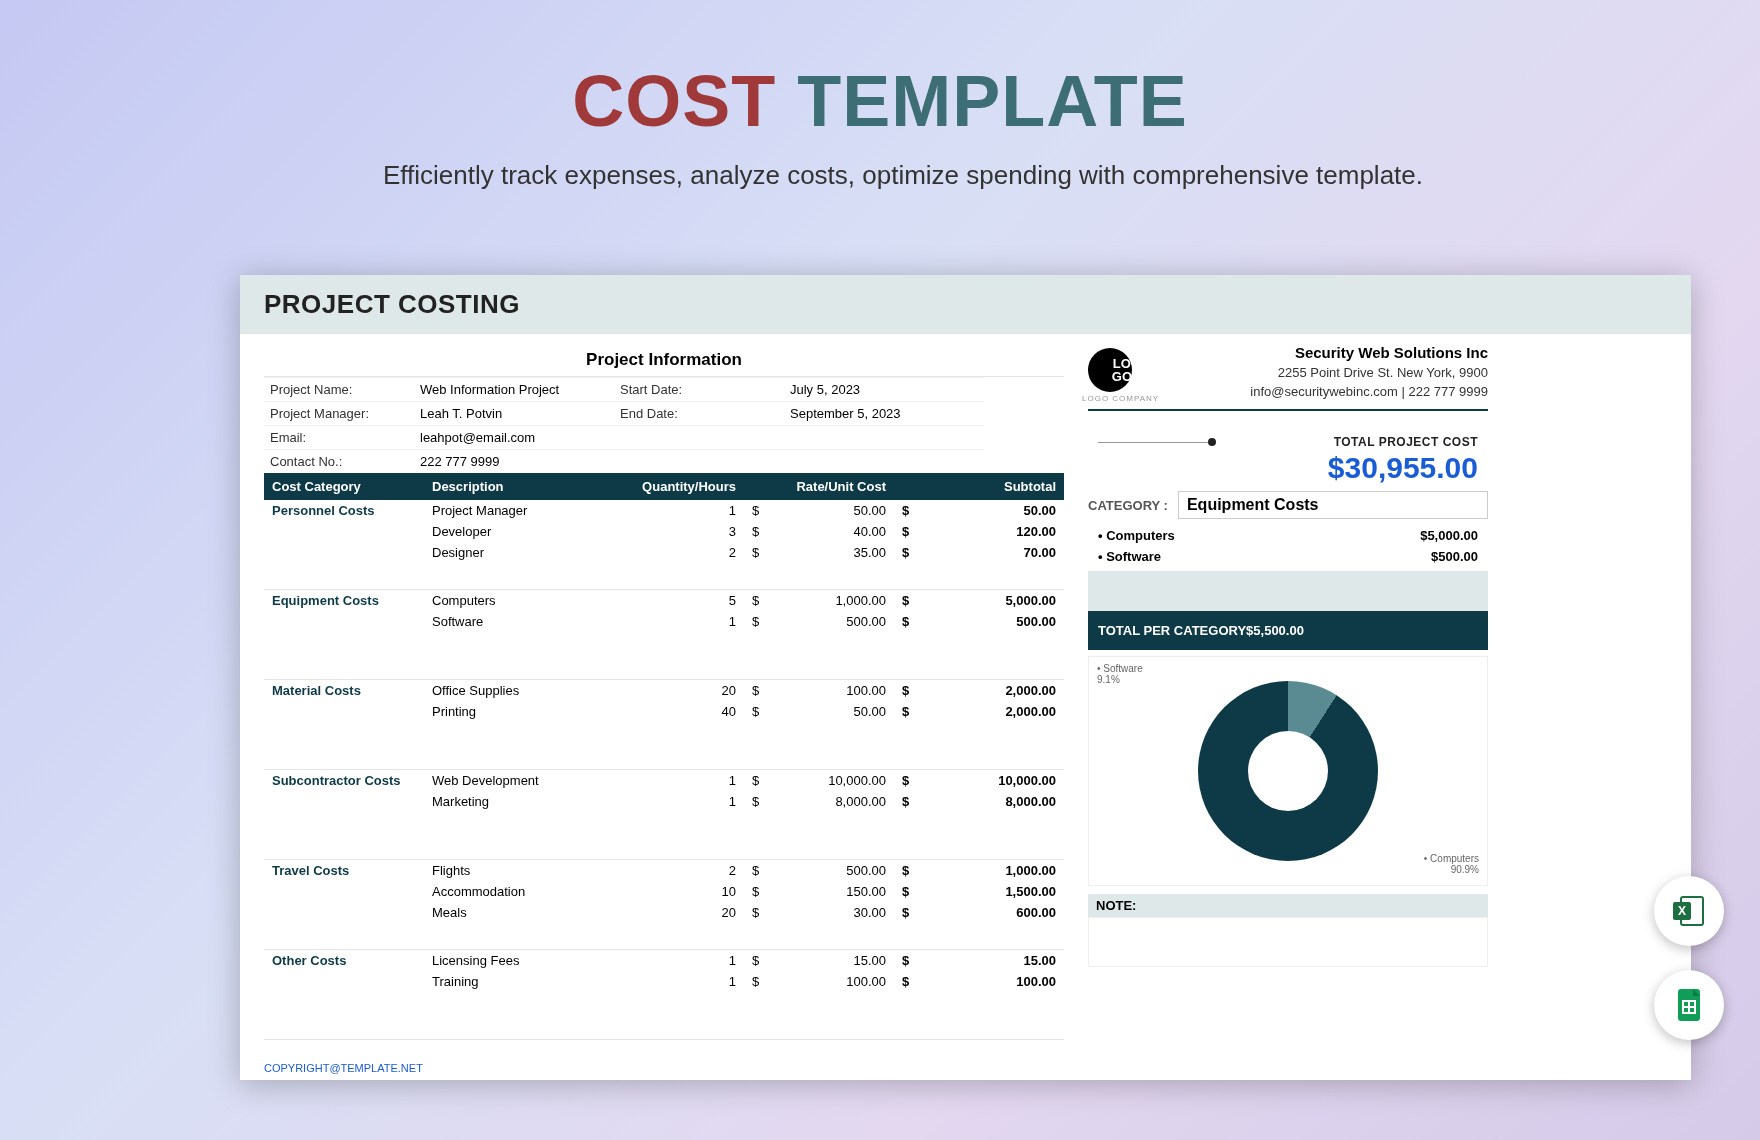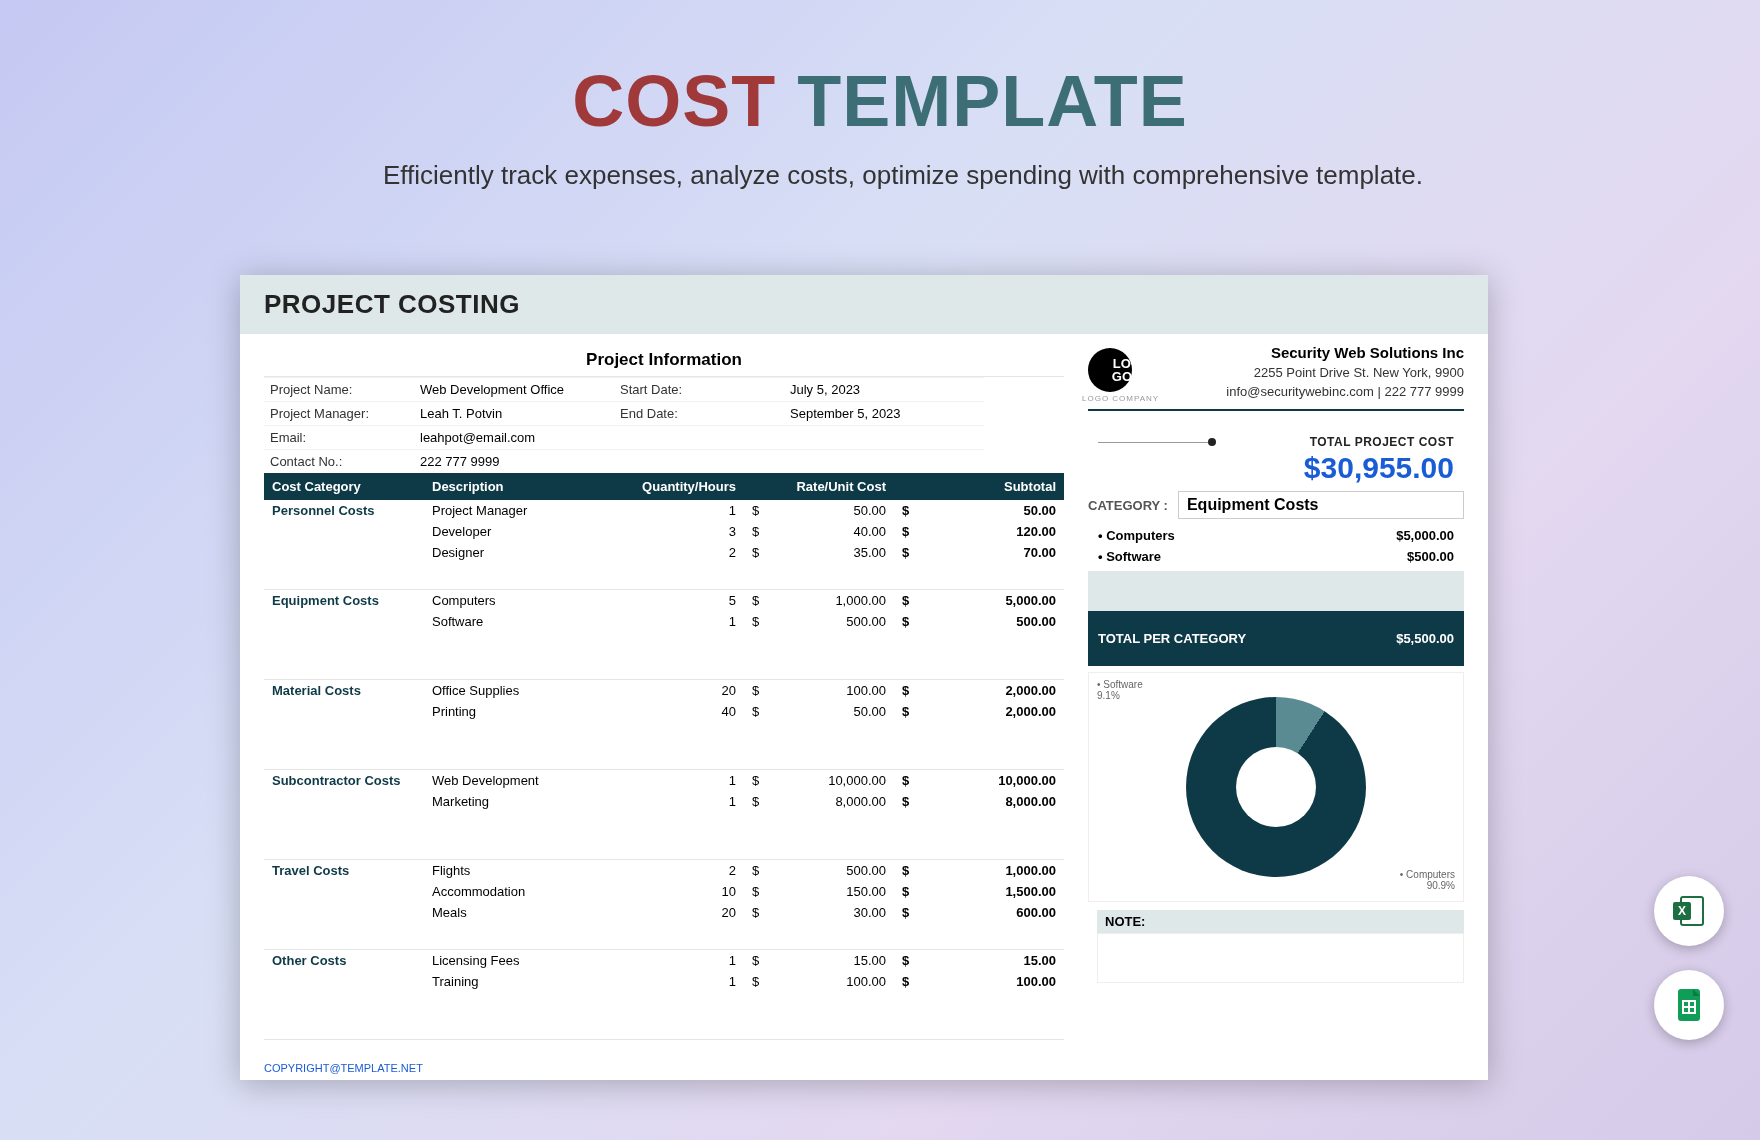--- a/index.html
+++ b/index.html
@@ -12,21 +12,21 @@
   }
   .hero { text-align: center; padding-top: 60px; }
   .hero h1 { font-size: 72px; font-weight: 800; letter-spacing: 1px; }
   .hero h1 .w1 { color: #a03a3a; }
   .hero h1 .w2 { color: #3e6e75; }
   .hero p { margin-top: 18px; font-size: 26px; color: #333; margin-left: 46px; }
 
   .sheet {
     position: absolute;
     left: 240px; top: 275px;
-    width: 1248px; height: 805px;
+    width: 1451px; height: 805px;
     background: #fff;
     box-shadow: 0 4px 30px rgba(0,0,0,0.25);
   }
   .sheet-header {
     background: #dfe8e9;
     padding: 14px 24px;
     font-size: 26px;
     font-weight: 800;
     color: #222;
     letter-spacing: 0.5px;
@@ -96,33 +96,33 @@
   .tpc-label::after{ content:""; position:absolute; left:110px; top:50%; width:8px; height:8px; background:#222; border-radius:50%; transform:translateY(-50%);}
   .tpc-val { font-size: 30px; font-weight: 800; color: #1a5cd6; margin-top: 2px;}
 
   .catsel { display:flex; align-items:center; gap:10px; margin-top:0; font-size:13px;}
   .catsel .lab { font-weight:700; color:#555;}
   .catsel .val { flex:1; border:1px solid #ccc; padding:4px 8px; font-weight:800; font-size:16px;}
 
   .breakdown { margin-top:6px; font-size:13px; }
   .breakdown .row { display:flex; justify-content:space-between; padding:3px 10px; font-weight:700;}
   .breakdown .bg { background:#dfe8e9; height:40px; margin-top:4px;}
-  .totper { display:flex; justify-content:space-between; background:#0e3a47; color:#fff; font-weight:800; padding:20px 10px; font-size:13px;}
+  .totper { display:flex; background:#0e3a47; color:#fff; font-weight:800; padding:12px 10px; font-size:13px;}
 
   .donut-wrap { position:relative; height:230px; margin-top:6px; border:1px solid #eee;}
   .donut {
     position:absolute; left:50%; top:50%; transform:translate(-50%,-50%);
     width:180px; height:180px; border-radius:50%;
     background: conic-gradient(#5a8a92 0deg 32.7deg, #0e3a47 32.7deg 360deg);
   }
   .donut::after { content:""; position:absolute; left:50%; top:50%; transform:translate(-50%,-50%); width:80px; height:80px; background:#fff; border-radius:50%;}
   .dl1 { position:absolute; left:8px; top:6px; font-size:10px; color:#666;}
   .dl2 { position:absolute; right:8px; bottom:10px; font-size:10px; color:#666; text-align:right;}
 
-  .note { margin-top:8px;margin-left:9px; }
+  .note { margin-top:8px; }
   .note-h { background:#dfe8e9; font-weight:800; font-size:13px; padding:4px 8px;}
   .note-b { height:50px; border:1px solid #eee;}
 
   .copyright { position:absolute; left:24px; bottom:6px; font-size:11px; color:#1a5cd6; }
 
   .badges { position:absolute; right:36px; bottom:100px; display:flex; flex-direction:column; gap:24px;}
   .badge { width:70px; height:70px; border-radius:50%; background:#fff; box-shadow:0 3px 12px rgba(0,0,0,0.25); display:flex; align-items:center; justify-content:center;}
 </style>
 </head>
 <body>
@@ -135,21 +135,21 @@
   <p>Efficiently track expenses, analyze costs, optimize spending with comprehensive template.</p>
 </div>
 
 <div class="sheet">
   <div class="sheet-header">PROJECT COSTING</div>
   <div class="sheet-body">
     <div class="left-col">
       <div class="pi-title">Project Information</div>
       <div class="pi-grid">
         <div class="pi-label">Project Name:</div>
-        <div>Web Development Office</div>
+        <div>Web Information Project</div>
         <div class="pi-label">Start Date:</div>
         <div>July 5, 2023</div>
 
         <div class="pi-label">Project Manager:</div>
         <div>Leah T. Potvin</div>
         <div class="pi-label">End Date:</div>
         <div>September 5, 2023</div>
 
         <div class="pi-label">Email:</div>
         <div>leahpot@email.com</div>

